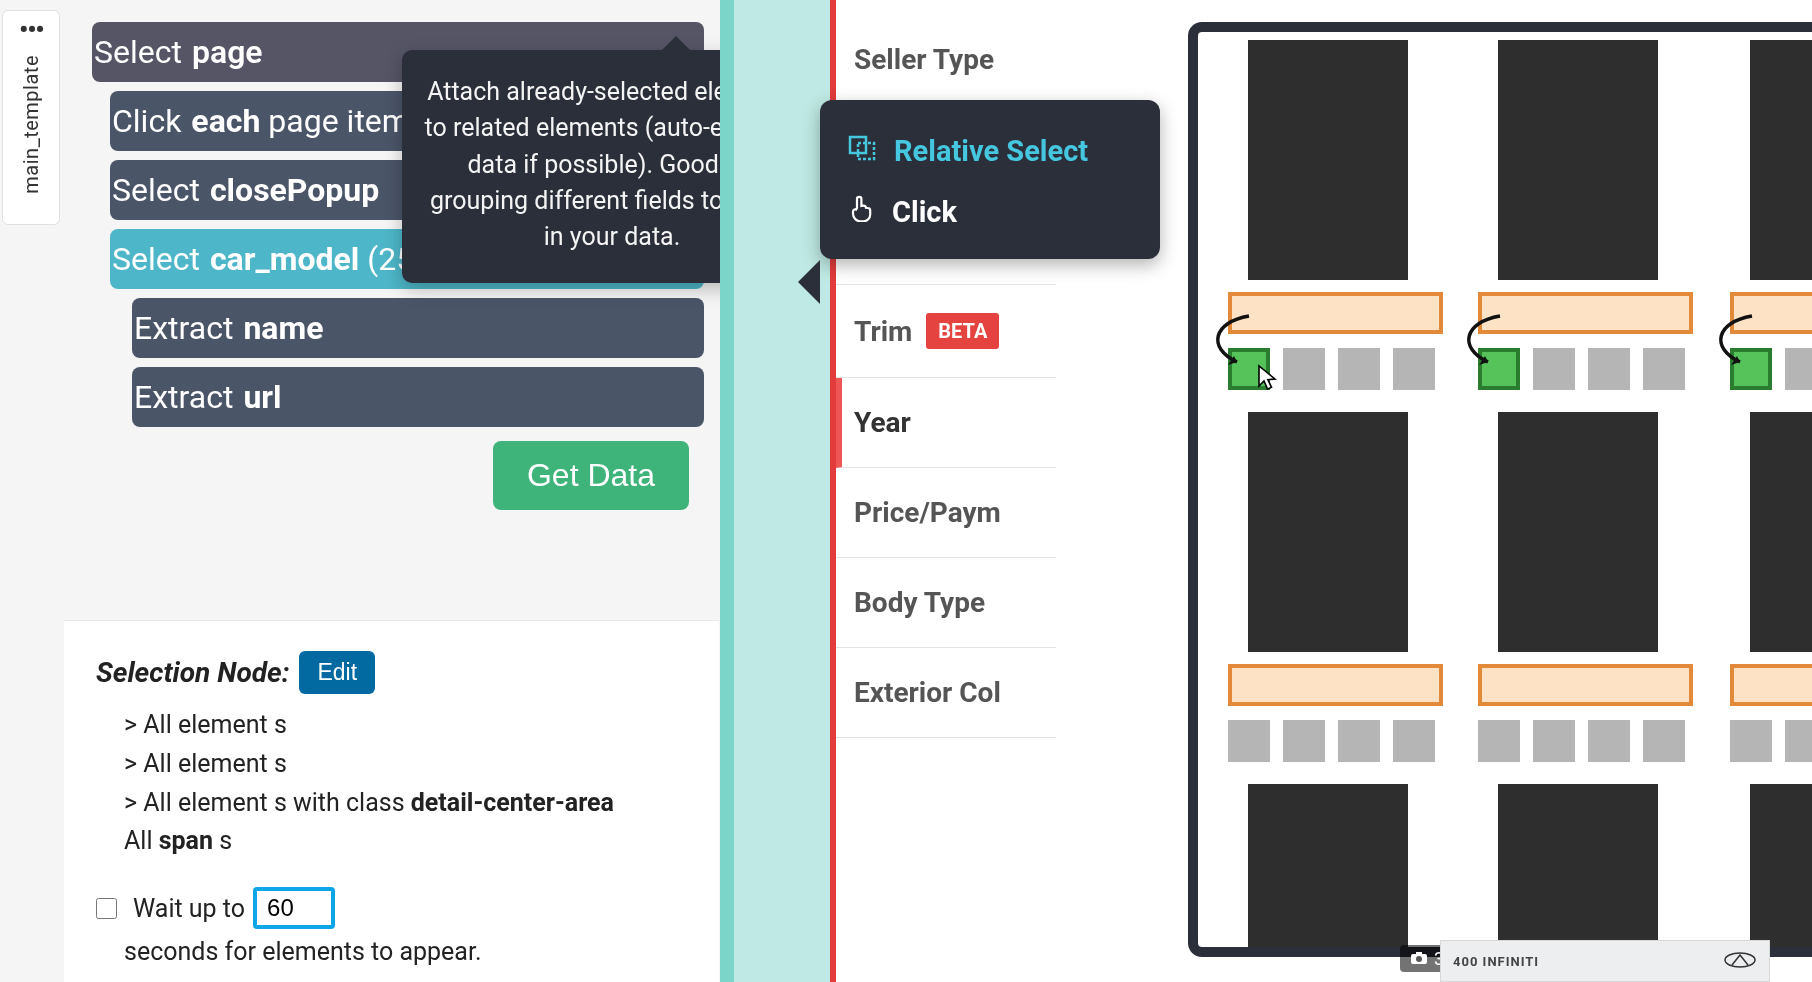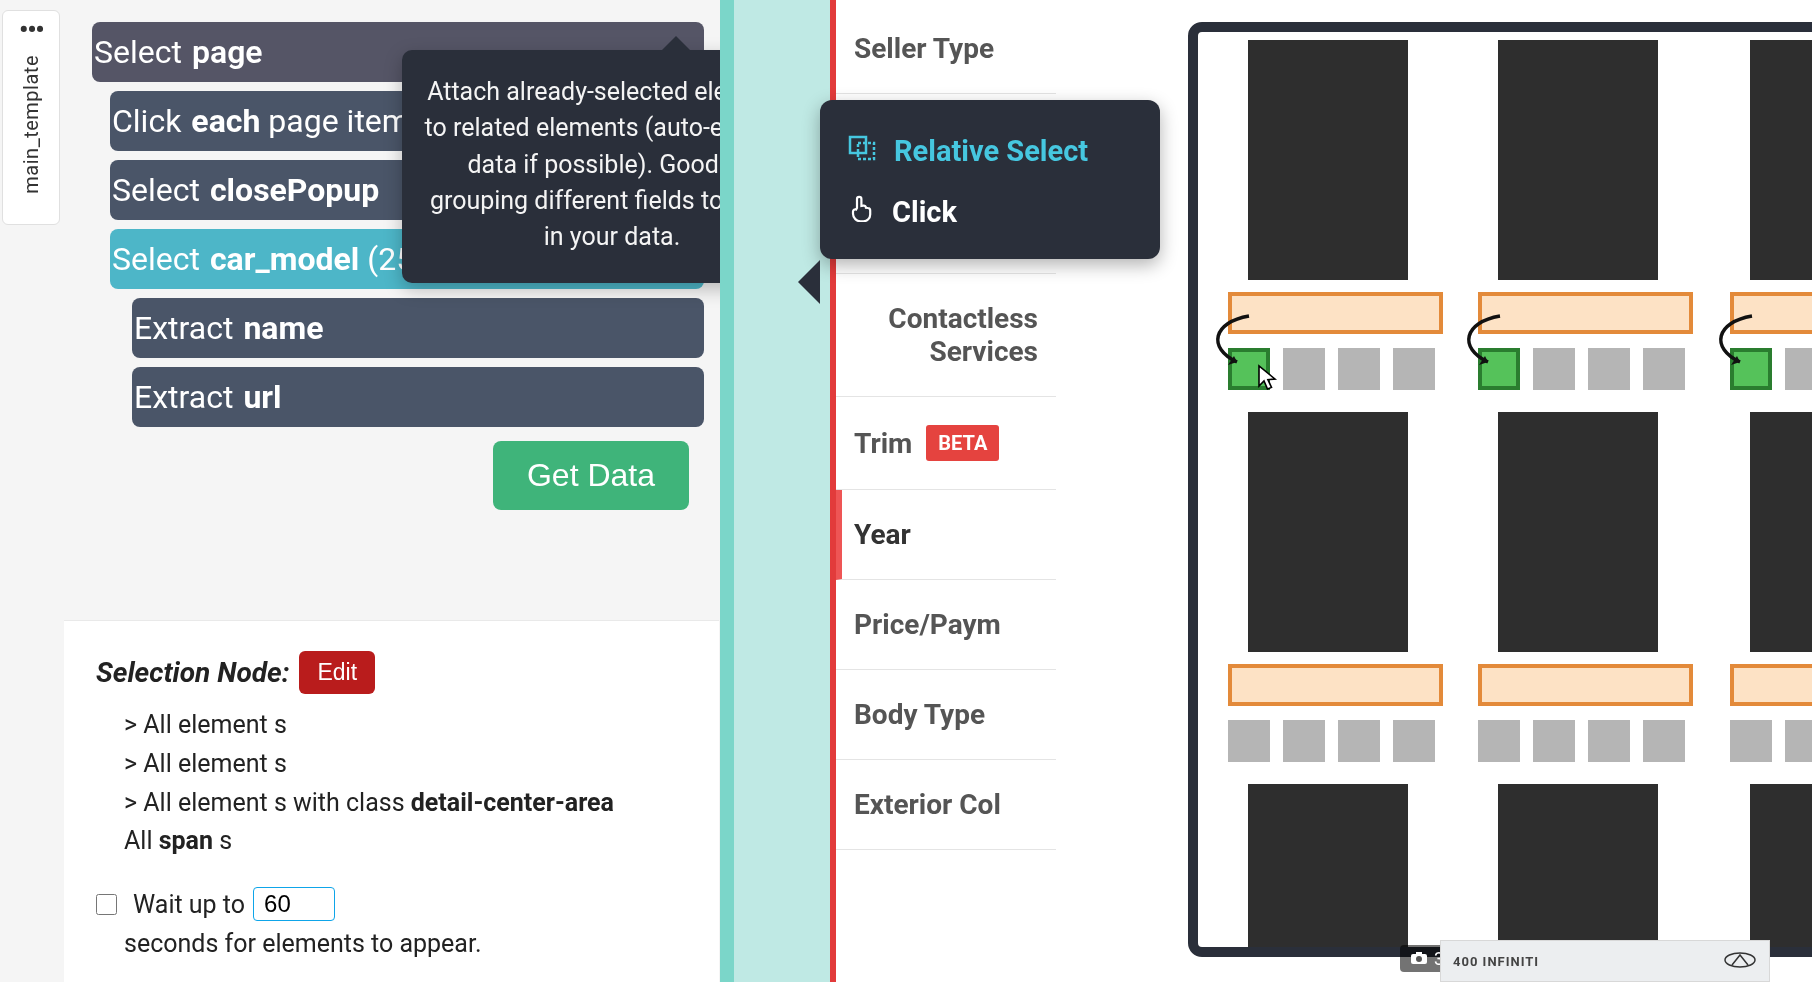--- a/index.html
+++ b/index.html
@@ -99,28 +99,28 @@
   margin-top: 110px;
   background: #fff;
   border-top: 1px solid #e9e9e9;
   padding: 30px 20px 40px 50px;
   font-size: 25px;
   color: #222;
 }
 .sel-node-head { display: flex; align-items: center; gap: 10px; margin-bottom: 12px; margin-left: -18px;}
 .sel-node-head .title { font-style: italic; font-weight: 700; font-size: 28px; }
 .edit-btn {
-  background: #b91c1c; color: #fff; border: none; border-radius: 6px;
+  background: #0369a1; color: #fff; border: none; border-radius: 6px;
   padding: 8px 18px; font-size: 23px; cursor: pointer;
 }
 .sel-node-line { line-height: 1.55; padding-left: 10px; }
 .sel-node-line b { font-weight: 700; }
 .waitline { display: flex; align-items: center; flex-wrap: wrap; gap: 8px; margin-top: 26px; padding-left: 10px;}
 .waitline input[type=text] {
-  width: 82px; height: 34px; border: 1px solid #0ea5e9; border-radius: 4px;
+  width: 82px; height: 42px; border: 4px solid #0ea5e9; border-radius: 4px;
   font-size: 24px; padding: 4px 10px;
 }
 .waitline input[type=checkbox] {
   width: 21px; height: 21px; margin-right: 8px; margin-left: -28px;
 }
 
 
 .tooltip {
   position: absolute;
   left: 402px;
@@ -180,21 +180,21 @@
   position: absolute;
   left: 720px; top: 0;
   width: 1092px; height: 100%;
   background: linear-gradient(to right, #7bd6c9 0, #7bd6c9 14px, #bfe9e4 14px, #bfe9e4 110px, #fff 110px);
 }
 .right-border-red {
   position: absolute; left: 110px; top: 0; width: 6px; height: 100%;
   background: #e23b3b;
 }
 .filter-list {
-  position: absolute; left: 116px; top: 4px; width: 220px; text-align: right;
+  position: absolute; left: 116px; top: 15px; width: 220px;
 }
 .filter-item {
   border-bottom: 1px solid #e4e4e4;
   padding: 28px 18px;
   font-size: 28px;
   font-weight: 700;
   color: #555;
   display: flex; align-items: center; gap: 14px;
 }
 .filter-item.selected { border-left: 6px solid #e55; padding-left: 12px; color: #333; }
@@ -398,21 +398,20 @@
 
 <div class="tooltip">
   <span>Attach already-selected elements to related elements (auto-extracts data if possible). Good for grouping different fields together in your data.</span>
 </div>
 
 <div class="right-area">
   <div class="right-border-red"></div>
   <div class="filter-list">
     <div class="filter-item">Seller Type</div>
     <div class="filter-item" style="height:180px"></div>
-    <div class="filter-item">Contactless Services</div>
     <div class="filter-item">
       <span>Trim</span>
       <span class="beta-badge">BETA</span>
     </div>
     <div class="filter-item selected">Year</div>
     <div class="filter-item">Price/Paym</div>
     <div class="filter-item">Body Type</div>
     <div class="filter-item">Exterior Col</div>
   </div>
 

